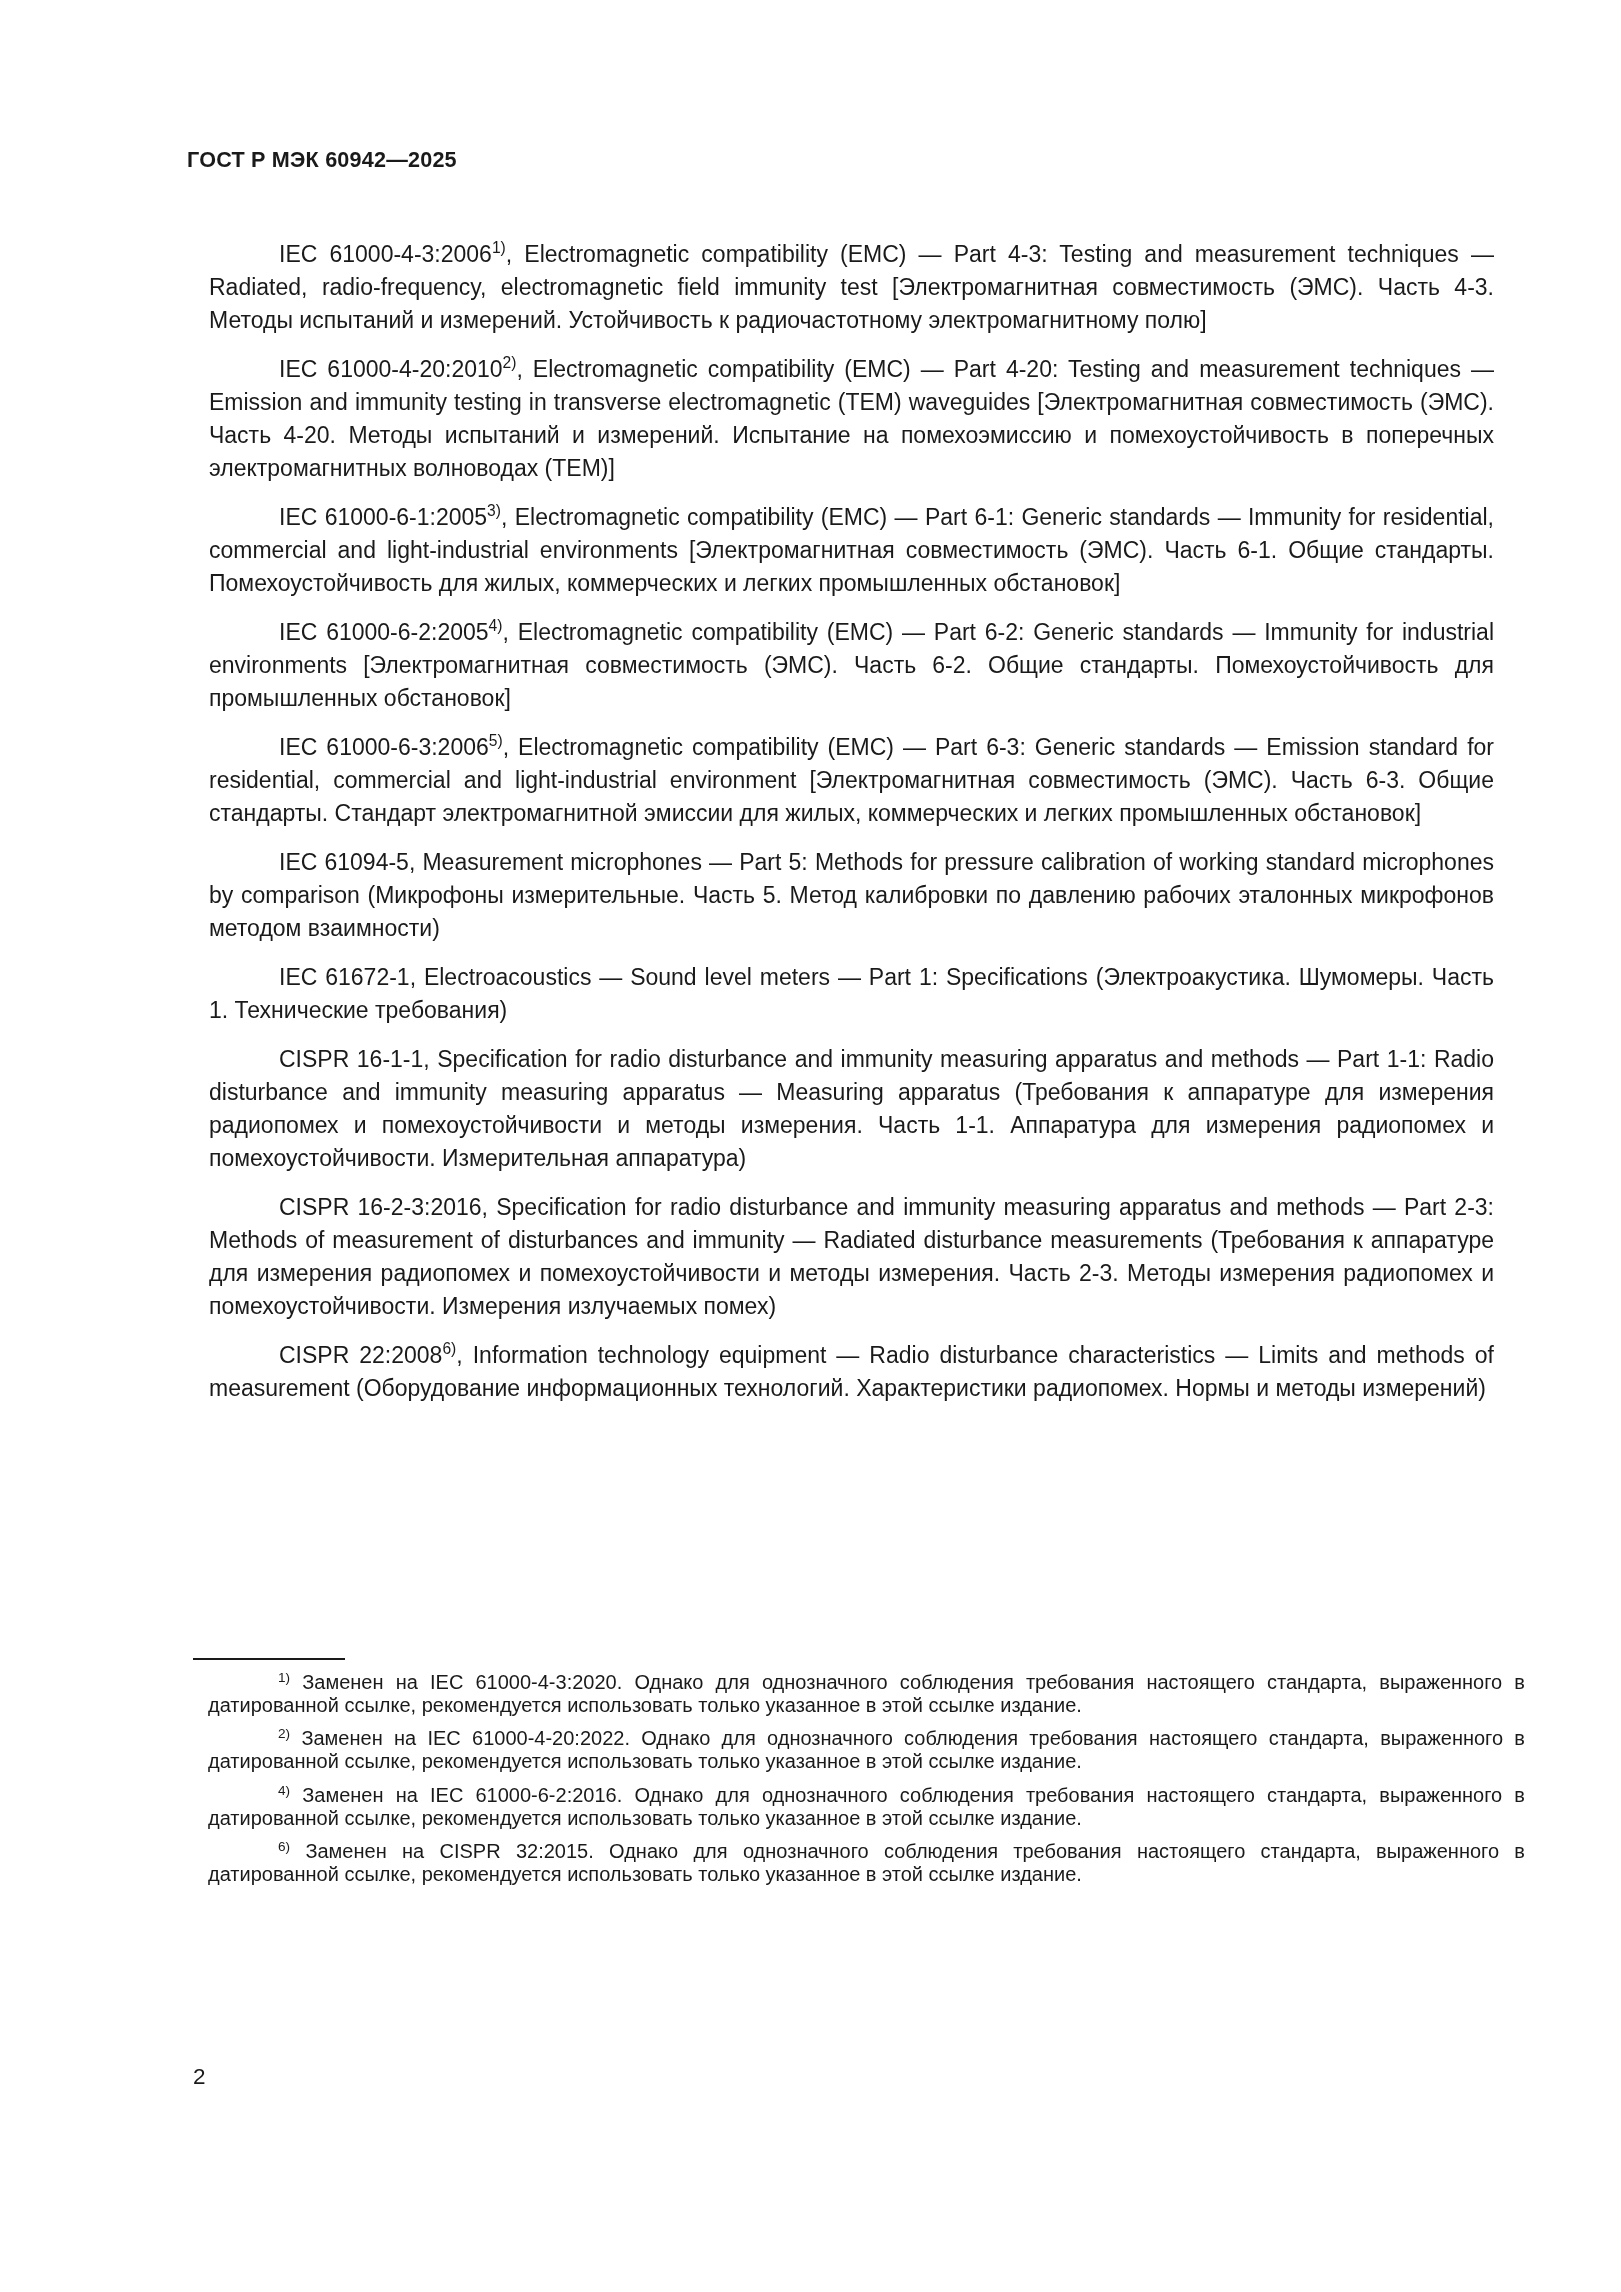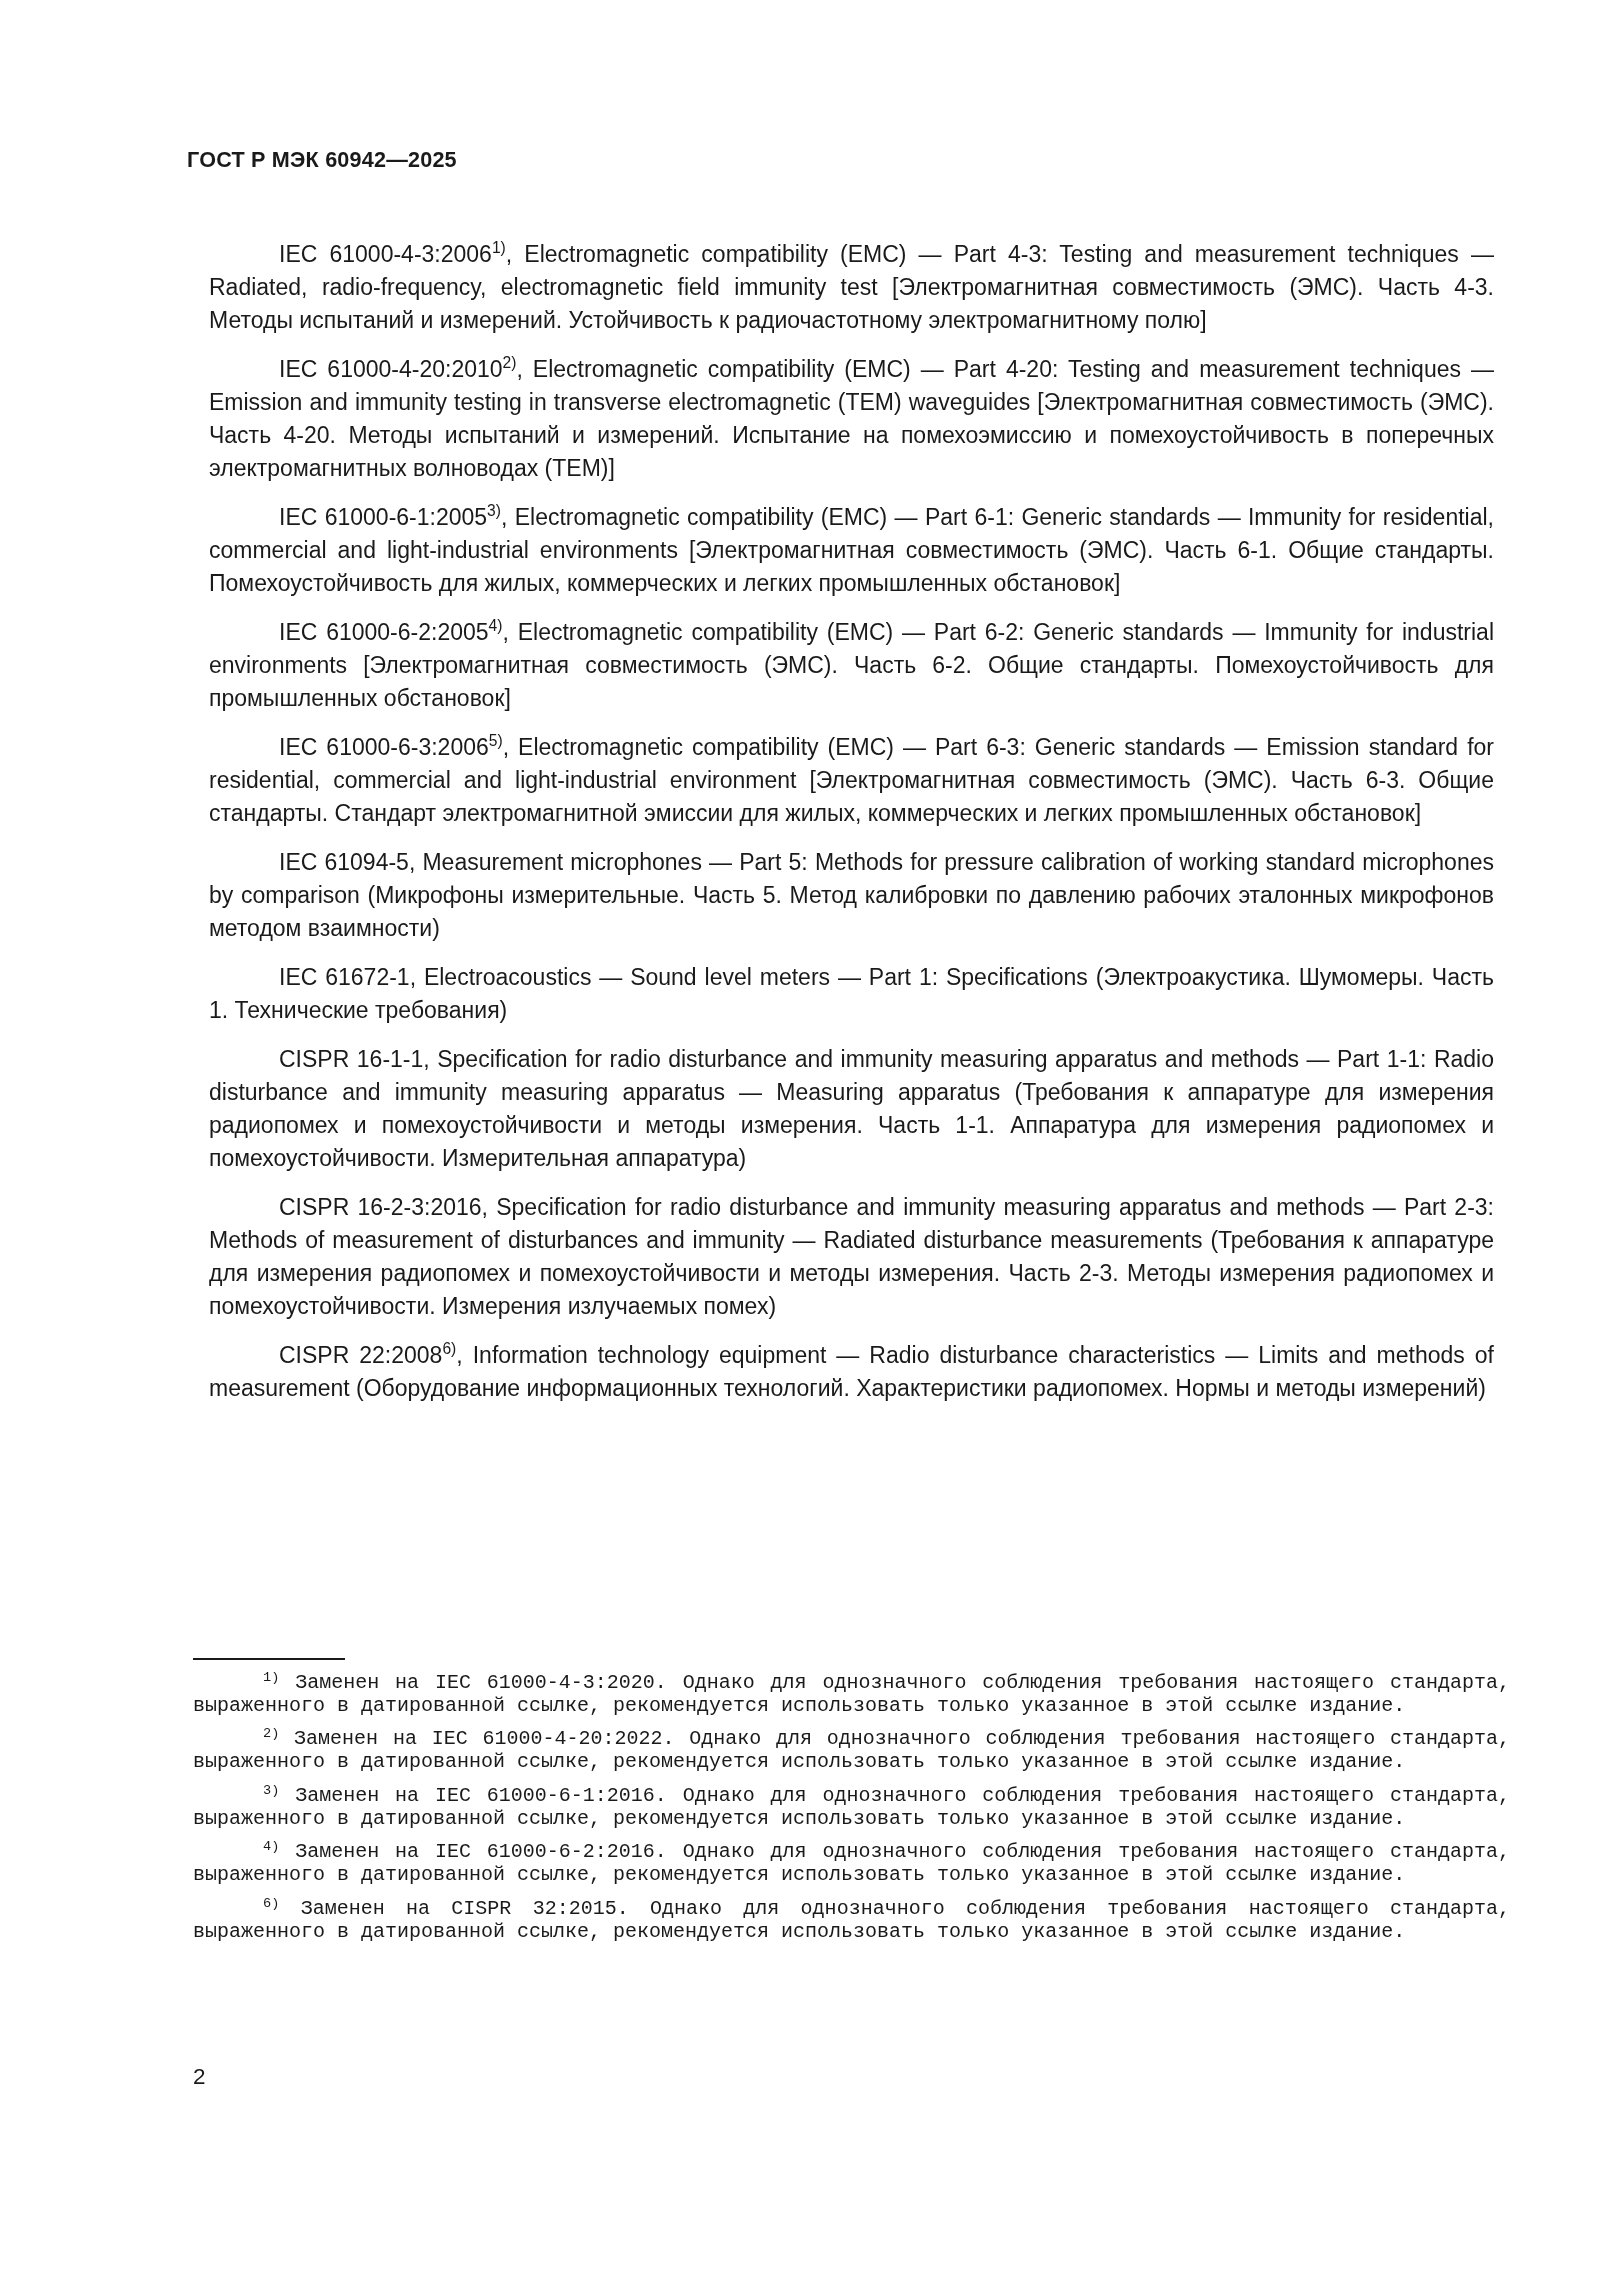--- a/index.html
+++ b/index.html
@@ -3,21 +3,21 @@
 <meta charset="utf-8">
 <style>
   html, body { margin: 0; padding: 0; background: #ffffff; }
   body { width: 1621px; height: 2293px; position: relative; color: #1a1a1a;
          font-family: "Liberation Sans", "DejaVu Sans", sans-serif; }
   .header { position: absolute; left: 187px; top: 147px; font-weight: bold; font-size: 21.6px; letter-spacing: 0.2px; }
   .body { position: absolute; left: 193px; top: 222px; width: 1317px; font-size: 23px; line-height: 33px; }
   .body p { margin: 16px; text-indent: 70px; text-align: justify; }
   sup { font-size: 0.68em; line-height: 0; vertical-align: 0.55em; }
   .rule { position: absolute; left: 193px; top: 1658px; width: 152px; height: 2px; background: #1a1a1a; }
-  .notes { position: absolute; left: 193px; top: 1671px; width: 1317px; font-size: 20px; line-height: 23px; font-family: Liberation Mono, monospace; }
+  .notes { position: absolute; left: 208px; top: 1671px; width: 1317px; font-size: 20px; line-height: 23px; }
   .notes p { margin: 0 0 10.4px 0; text-indent: 70px; text-align: justify; }
   .pageno { position: absolute; left: 193px; top: 2064px; font-size: 22.5px; }
 </style>
 </head>
 <body>
 
 <div class="header">ГОСТ Р МЭК 60942—2025</div>
 
 <div class="body">
   <p><span>IEC 61000-4-3:2006</span><sup>1)</sup><span>, Electromagnetic compatibility (EMC) — Part 4-3: Testing and measurement techniques — Radiated, radio-frequency, electromagnetic field immunity test [Электромагнитная совместимость (ЭМС). Часть 4-3. Методы испытаний и измерений. Устойчивость к радиочастотному электромагнитному полю]</span></p>
@@ -30,19 +30,18 @@
   <p><span>CISPR 16-1-1</span><span>, Specification for radio disturbance and immunity measuring apparatus and methods — Part 1-1: Radio disturbance and immunity measuring apparatus — Measuring apparatus (Требования к аппаратуре для измерения радиопомех и помехоустойчивости и методы измерения. Часть 1-1. Аппаратура для измерения радиопомех и помехоустойчивости. Измерительная аппаратура)</span></p>
   <p><span>CISPR 16-2-3:2016</span><span>, Specification for radio disturbance and immunity measuring apparatus and methods — Part 2-3: Methods of measurement of disturbances and immunity — Radiated disturbance measurements (Требования к аппаратуре для измерения радиопомех и помехоустойчивости и методы измерения. Часть 2-3. Методы измерения радиопомех и помехоустойчивости. Измерения излучаемых помех)</span></p>
   <p><span>CISPR 22:2008</span><sup>6)</sup><span>, Information technology equipment — Radio disturbance characteristics — Limits and methods of measurement (Оборудование информационных технологий. Характеристики радиопомех. Нормы и методы измерений)</span></p>
 </div>
 
 <div class="rule"></div>
 
 <div class="notes">
   <p><sup>1)</sup><span> Заменен на IEC 61000-4-3:2020. Однако для однозначного соблюдения требования настоящего стандарта, выраженного в датированной ссылке, рекомендуется использовать только указанное в этой ссылке издание.</span></p>
   <p><sup>2)</sup><span> Заменен на IEC 61000-4-20:2022. Однако для однозначного соблюдения требования настоящего стандарта, выраженного в датированной ссылке, рекомендуется использовать только указанное в этой ссылке издание.</span></p>
-  <p><sup>3)</sup><span> Заменен на IEC 61000-6-1:2016. Однако для однозначного соблюдения требования настоящего стандарта, выраженного в датированной ссылке, рекомендуется использовать только указанное в этой ссылке издание.</span></p>
   <p><sup>4)</sup><span> Заменен на IEC 61000-6-2:2016. Однако для однозначного соблюдения требования настоящего стандарта, выраженного в датированной ссылке, рекомендуется использовать только указанное в этой ссылке издание.</span></p>
   <p><sup>6)</sup><span> Заменен на CISPR 32:2015. Однако для однозначного соблюдения требования настоящего стандарта, выраженного в датированной ссылке, рекомендуется использовать только указанное в этой ссылке издание.</span></p>
 </div>
 
 <div class="pageno">2</div>
 
 
 </body></html>

